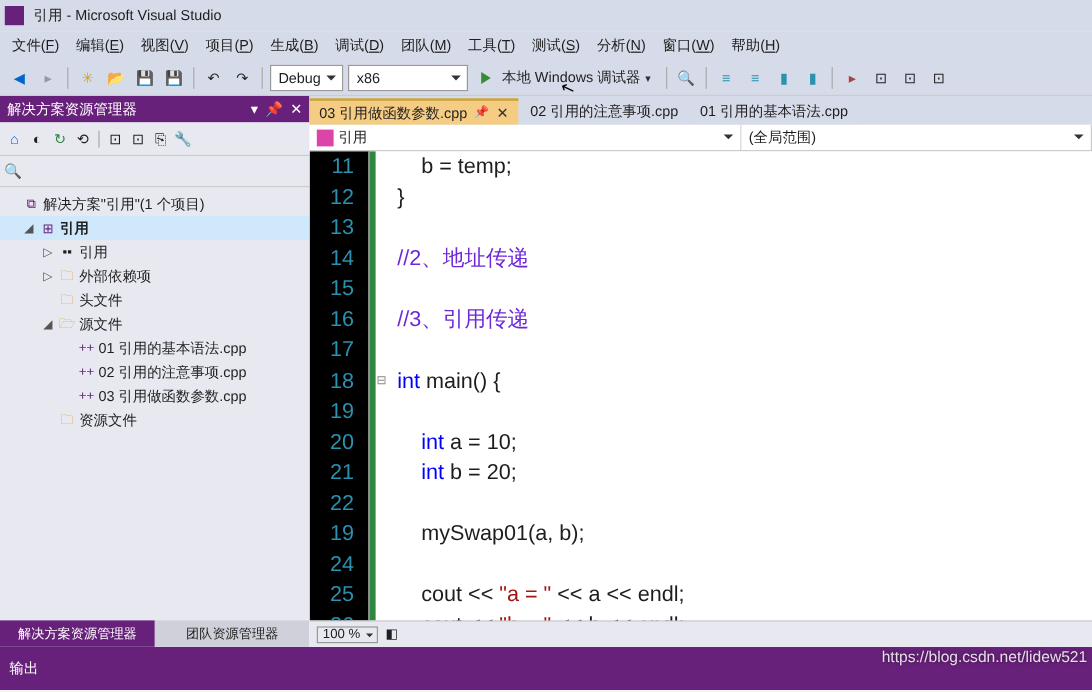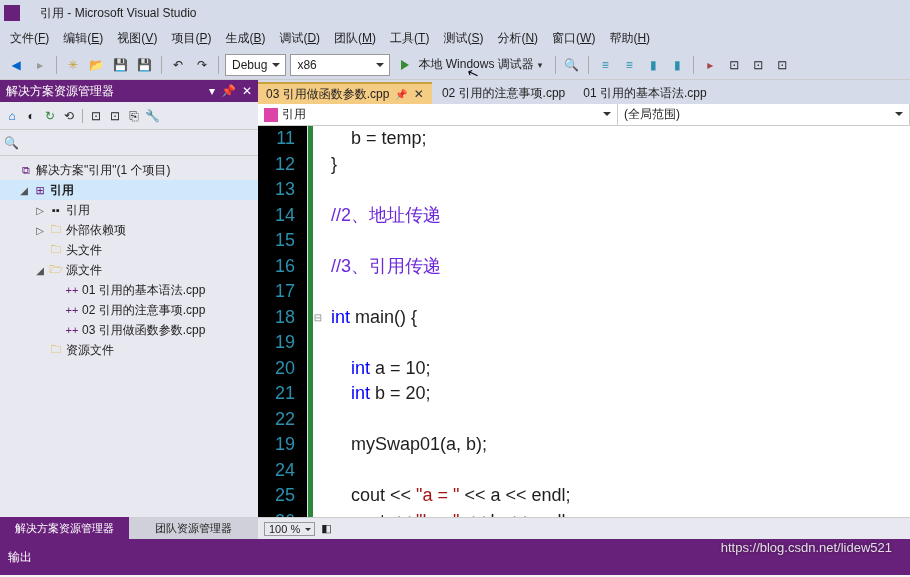--- a/index.html
+++ b/index.html
@@ -1,18 +1,18 @@
 <!DOCTYPE html>
 <html><head>
   <meta charset="utf-8">
   <style>
     * { margin: 0; padding: 0; box-sizing: border-box; font-family: "Segoe UI", "Microsoft YaHei", sans-serif; }
     body { width: 910px; height: 577px; overflow: hidden; background: #f5f5f5; font-size: 12px; color: #1e1e1e; }
     
-    .titlebar { height: 26px; background: #d6dbe9; display: flex; align-items: center; padding: 0 4px; gap: 20px; }
+    .titlebar { height: 26px; background: #d6dbe9; display: flex; align-items: center; padding: 0 4px; gap: 8px; }
     .titlebar .vs-icon { width: 16px; height: 16px; background: #68217a; display: inline-block; }
     .titlebar .title { font-size: 12px; }
     
     .menubar { height: 24px; background: #d6dbe9; display: flex; align-items: center; padding: 0 4px; gap: 2px; }
     .menubar .menu-item { padding: 2px 6px; cursor: pointer; }
     .menubar .menu-item .underline { text-decoration: underline; }
     
     .toolbar { height: 30px; background: #d6dbe9; border-bottom: 1px solid #ccc; display: flex; align-items: center; padding: 0 6px; gap: 4px; }
     .tb-btn { width: 20px; height: 20px; display: inline-flex; align-items: center; justify-content: center; cursor: pointer; }
     .tb-sep { width: 1px; height: 18px; background: #aaa; margin: 0 2px; }
@@ -61,21 +61,21 @@
     .changebar { width: 5px; background: #2d883e; }
     .code { flex: 1; padding-left: 8px; white-space: pre; position: relative; }
     .kw { color: #0000ff; } .com { color: #6d28d9; } .str { color: #a31515; }
     .fold { position: absolute; left: 0; width: 10px; color: #888; cursor: pointer; font-size: 10px; text-align: center; }
     
     .zoom-bar { height: 22px; border-top: 1px solid #ccc; display: flex; align-items: center; padding: 0 6px; font-size: 11px; background: #e8e8f0; }
     .zoom-bar .zd { border: 1px solid #999; padding: 0 14px 0 4px; position: relative; cursor: pointer; }
     .zoom-bar .zd::after { content: ""; position: absolute; right: 3px; top: 5px; border: 3px solid transparent; border-top-color: #333; }
     
     .bottom { height: 36px; background: #68217a; color: #fff; display: flex; align-items: center; padding: 0 8px; font-size: 12px; }
-    .watermark { position: absolute; right: 18px; bottom: 22px; color: rgba(255,255,255,0.85); font-size: 13px; text-shadow: 0 0 3px rgba(0,0,0,0.5); z-index: 10; }
+    .watermark { position: absolute; right: 4px; bottom: 22px; color: rgba(255,255,255,0.85); font-size: 13px; text-shadow: 0 0 3px rgba(0,0,0,0.5); z-index: 10; }
     .cursor-arrow { position: absolute; left: 467px; top: 65px; z-index: 20; font-size: 14px; color: #000; transform: rotate(-20deg); pointer-events: none; }
   </style>
 </head>
 <body>
 
 <div class="titlebar">
   <span class="vs-icon"></span>
   <span class="title">引用 - Microsoft Visual Studio</span>
 </div>
 

